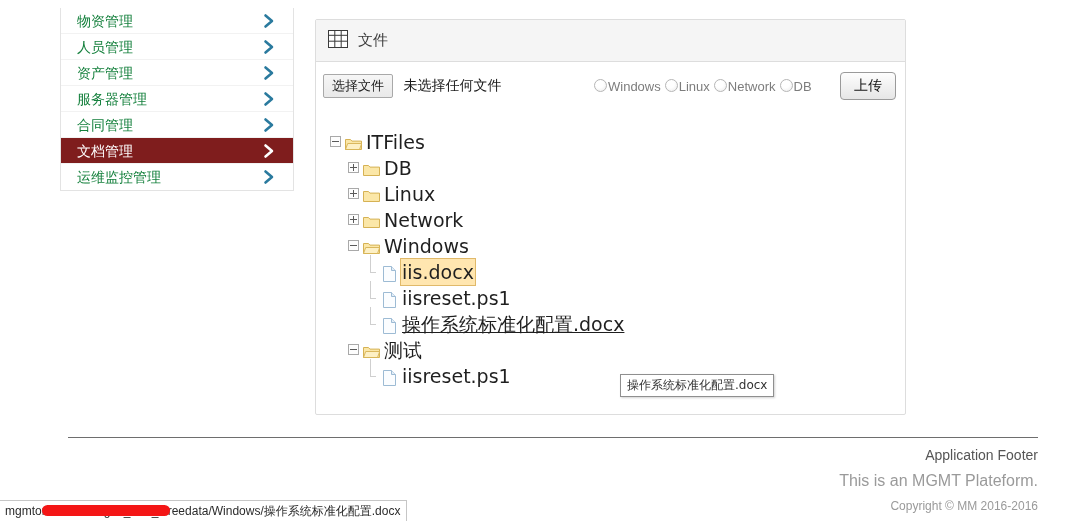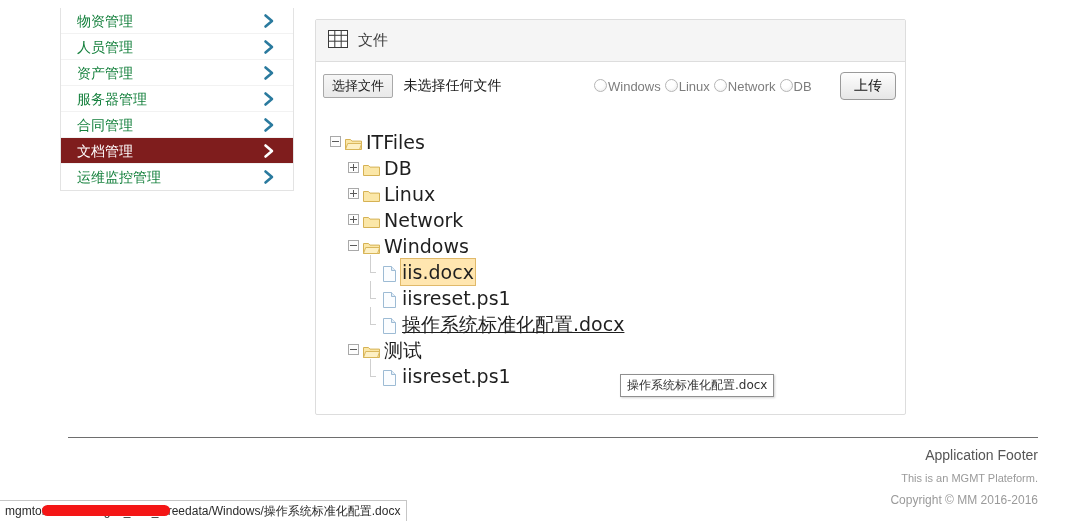--- a/index.html
+++ b/index.html
@@ -268,21 +268,21 @@
     width: 970px;
     text-align: right;
   }
   #footer-title {
     font-size: 14px;
     color: #555555;
     margin-top: 6px;
     font-family: "Liberation Sans", sans-serif;
   }
   #footer-sub {
-    font-size: 11px;
+    font-size: 16px;
     color: #9a9a9a;
     margin-top: 9px;
     font-family: "Liberation Sans", sans-serif;
   }
   #footer-copy {
     font-size: 12px;
     color: #9a9a9a;
     margin-top: 9px;
     font-family: "Liberation Sans", sans-serif;
   }

